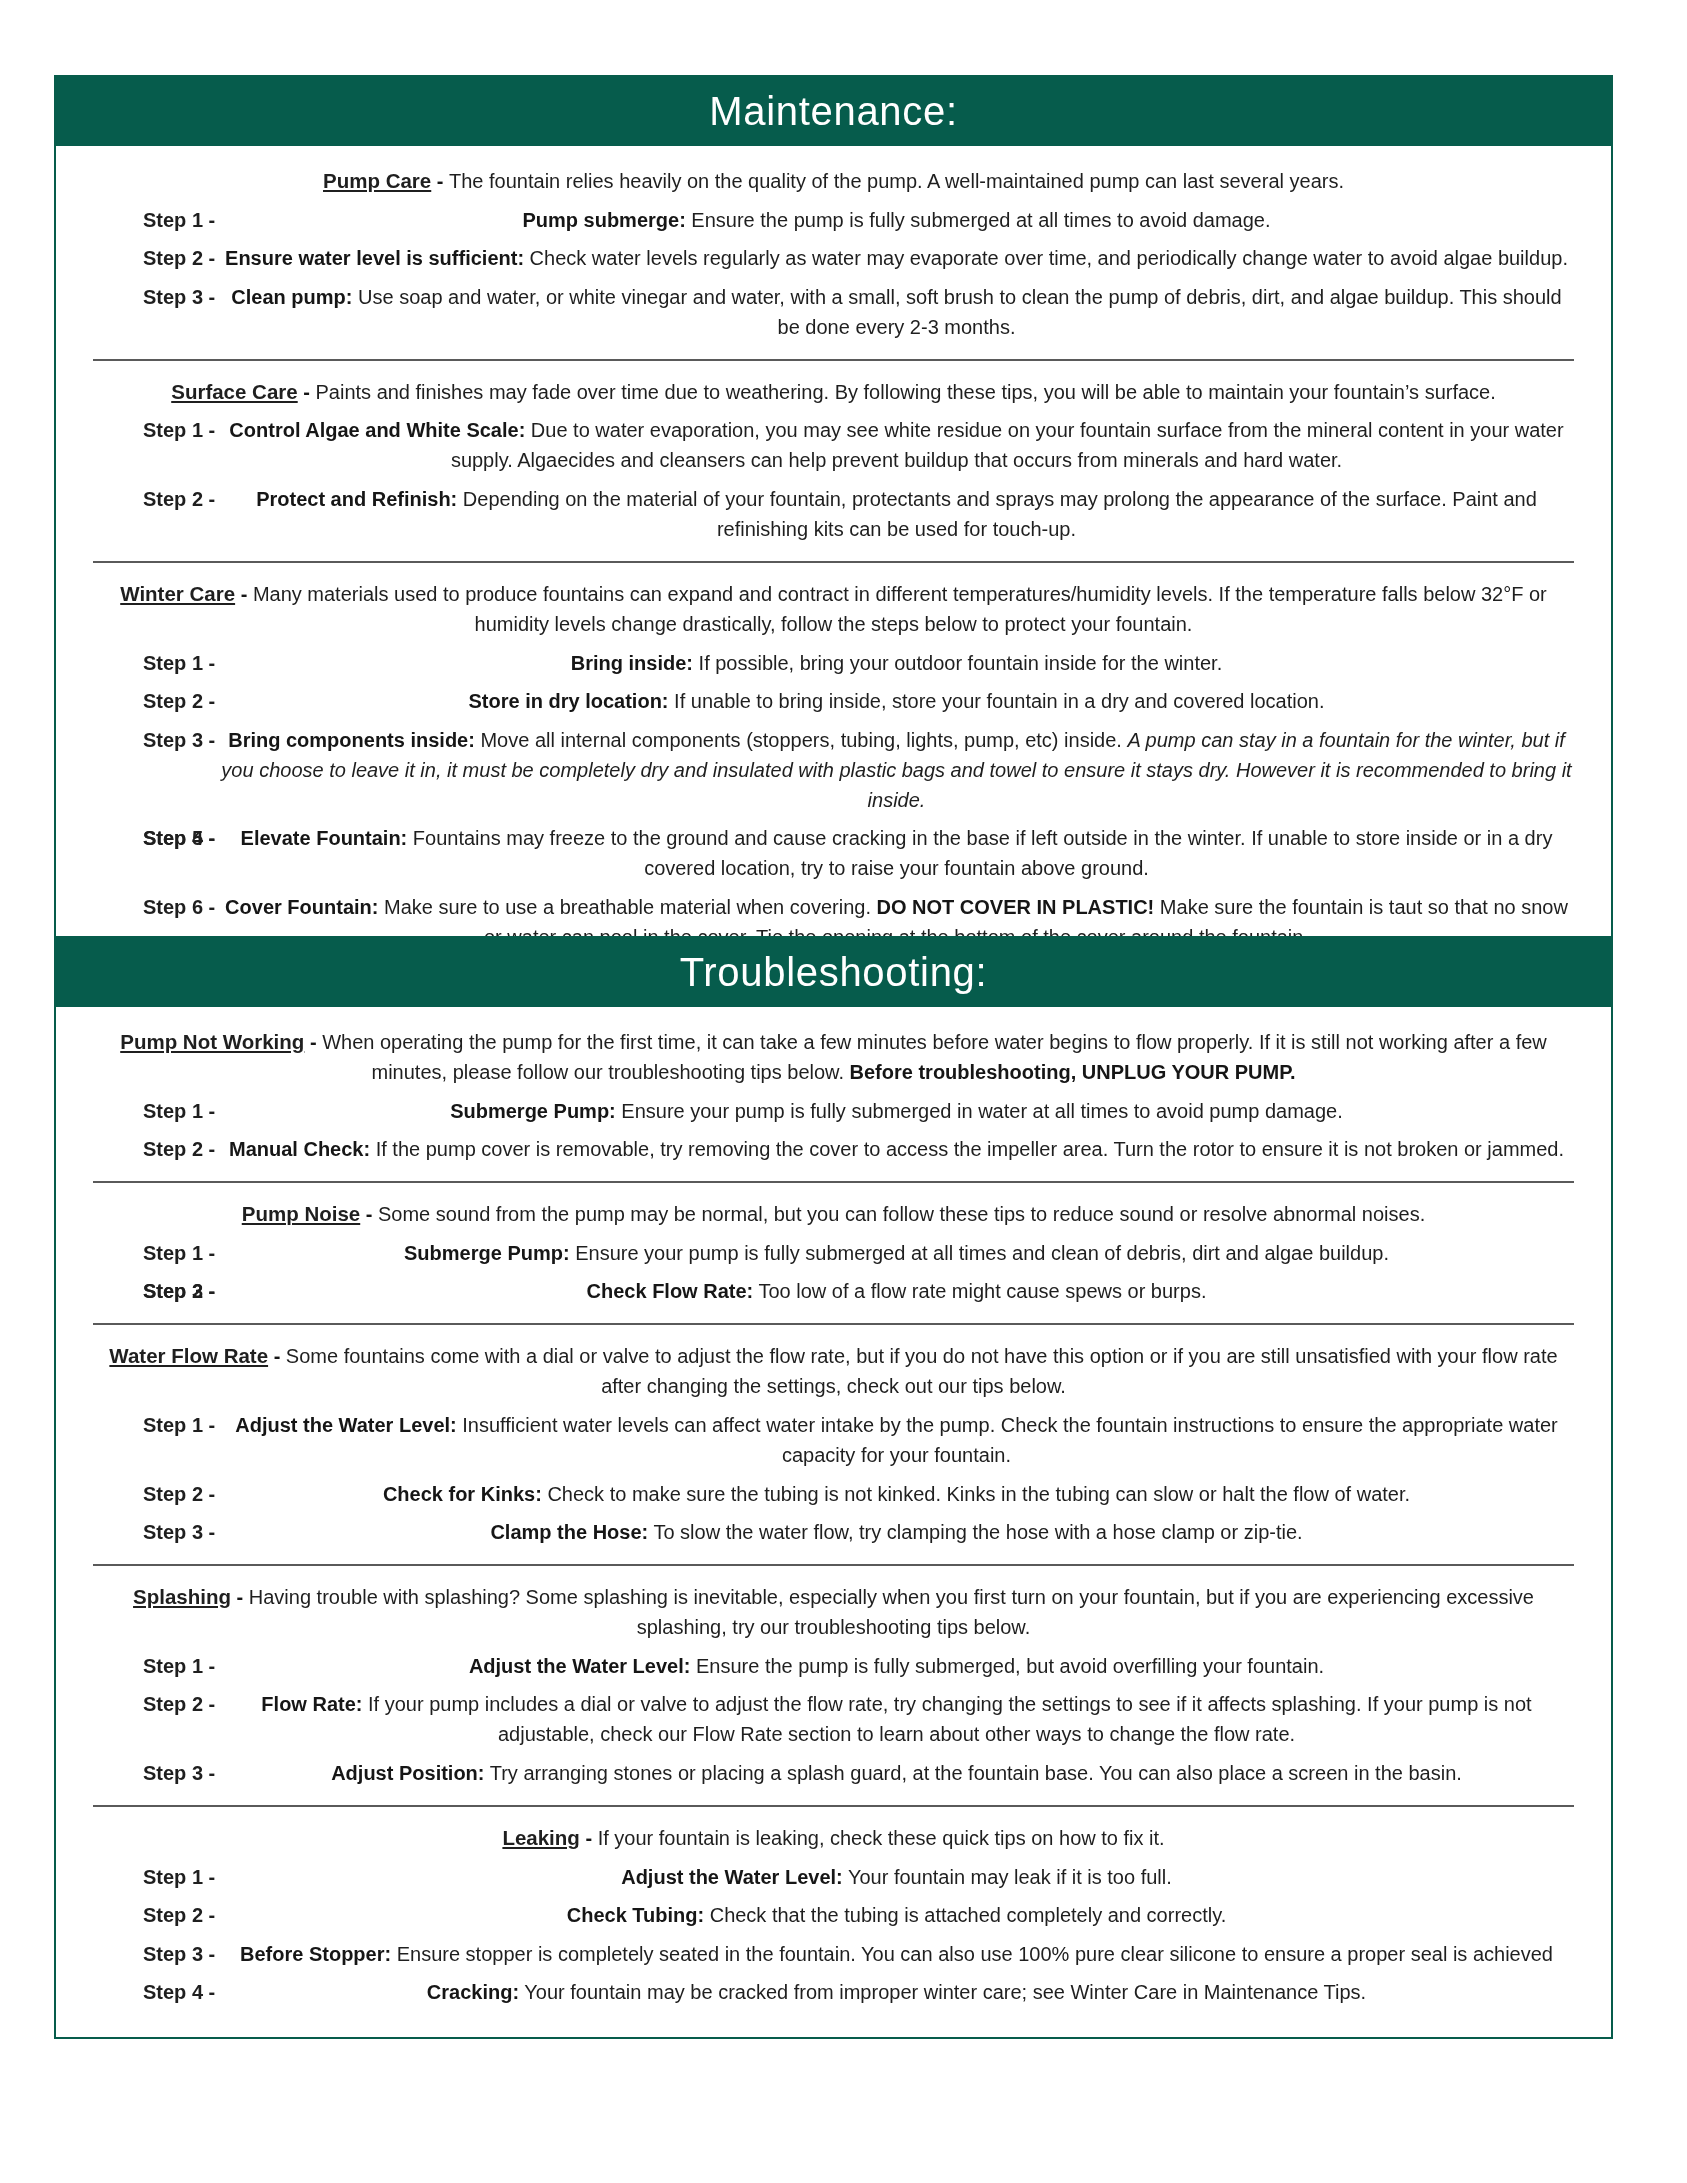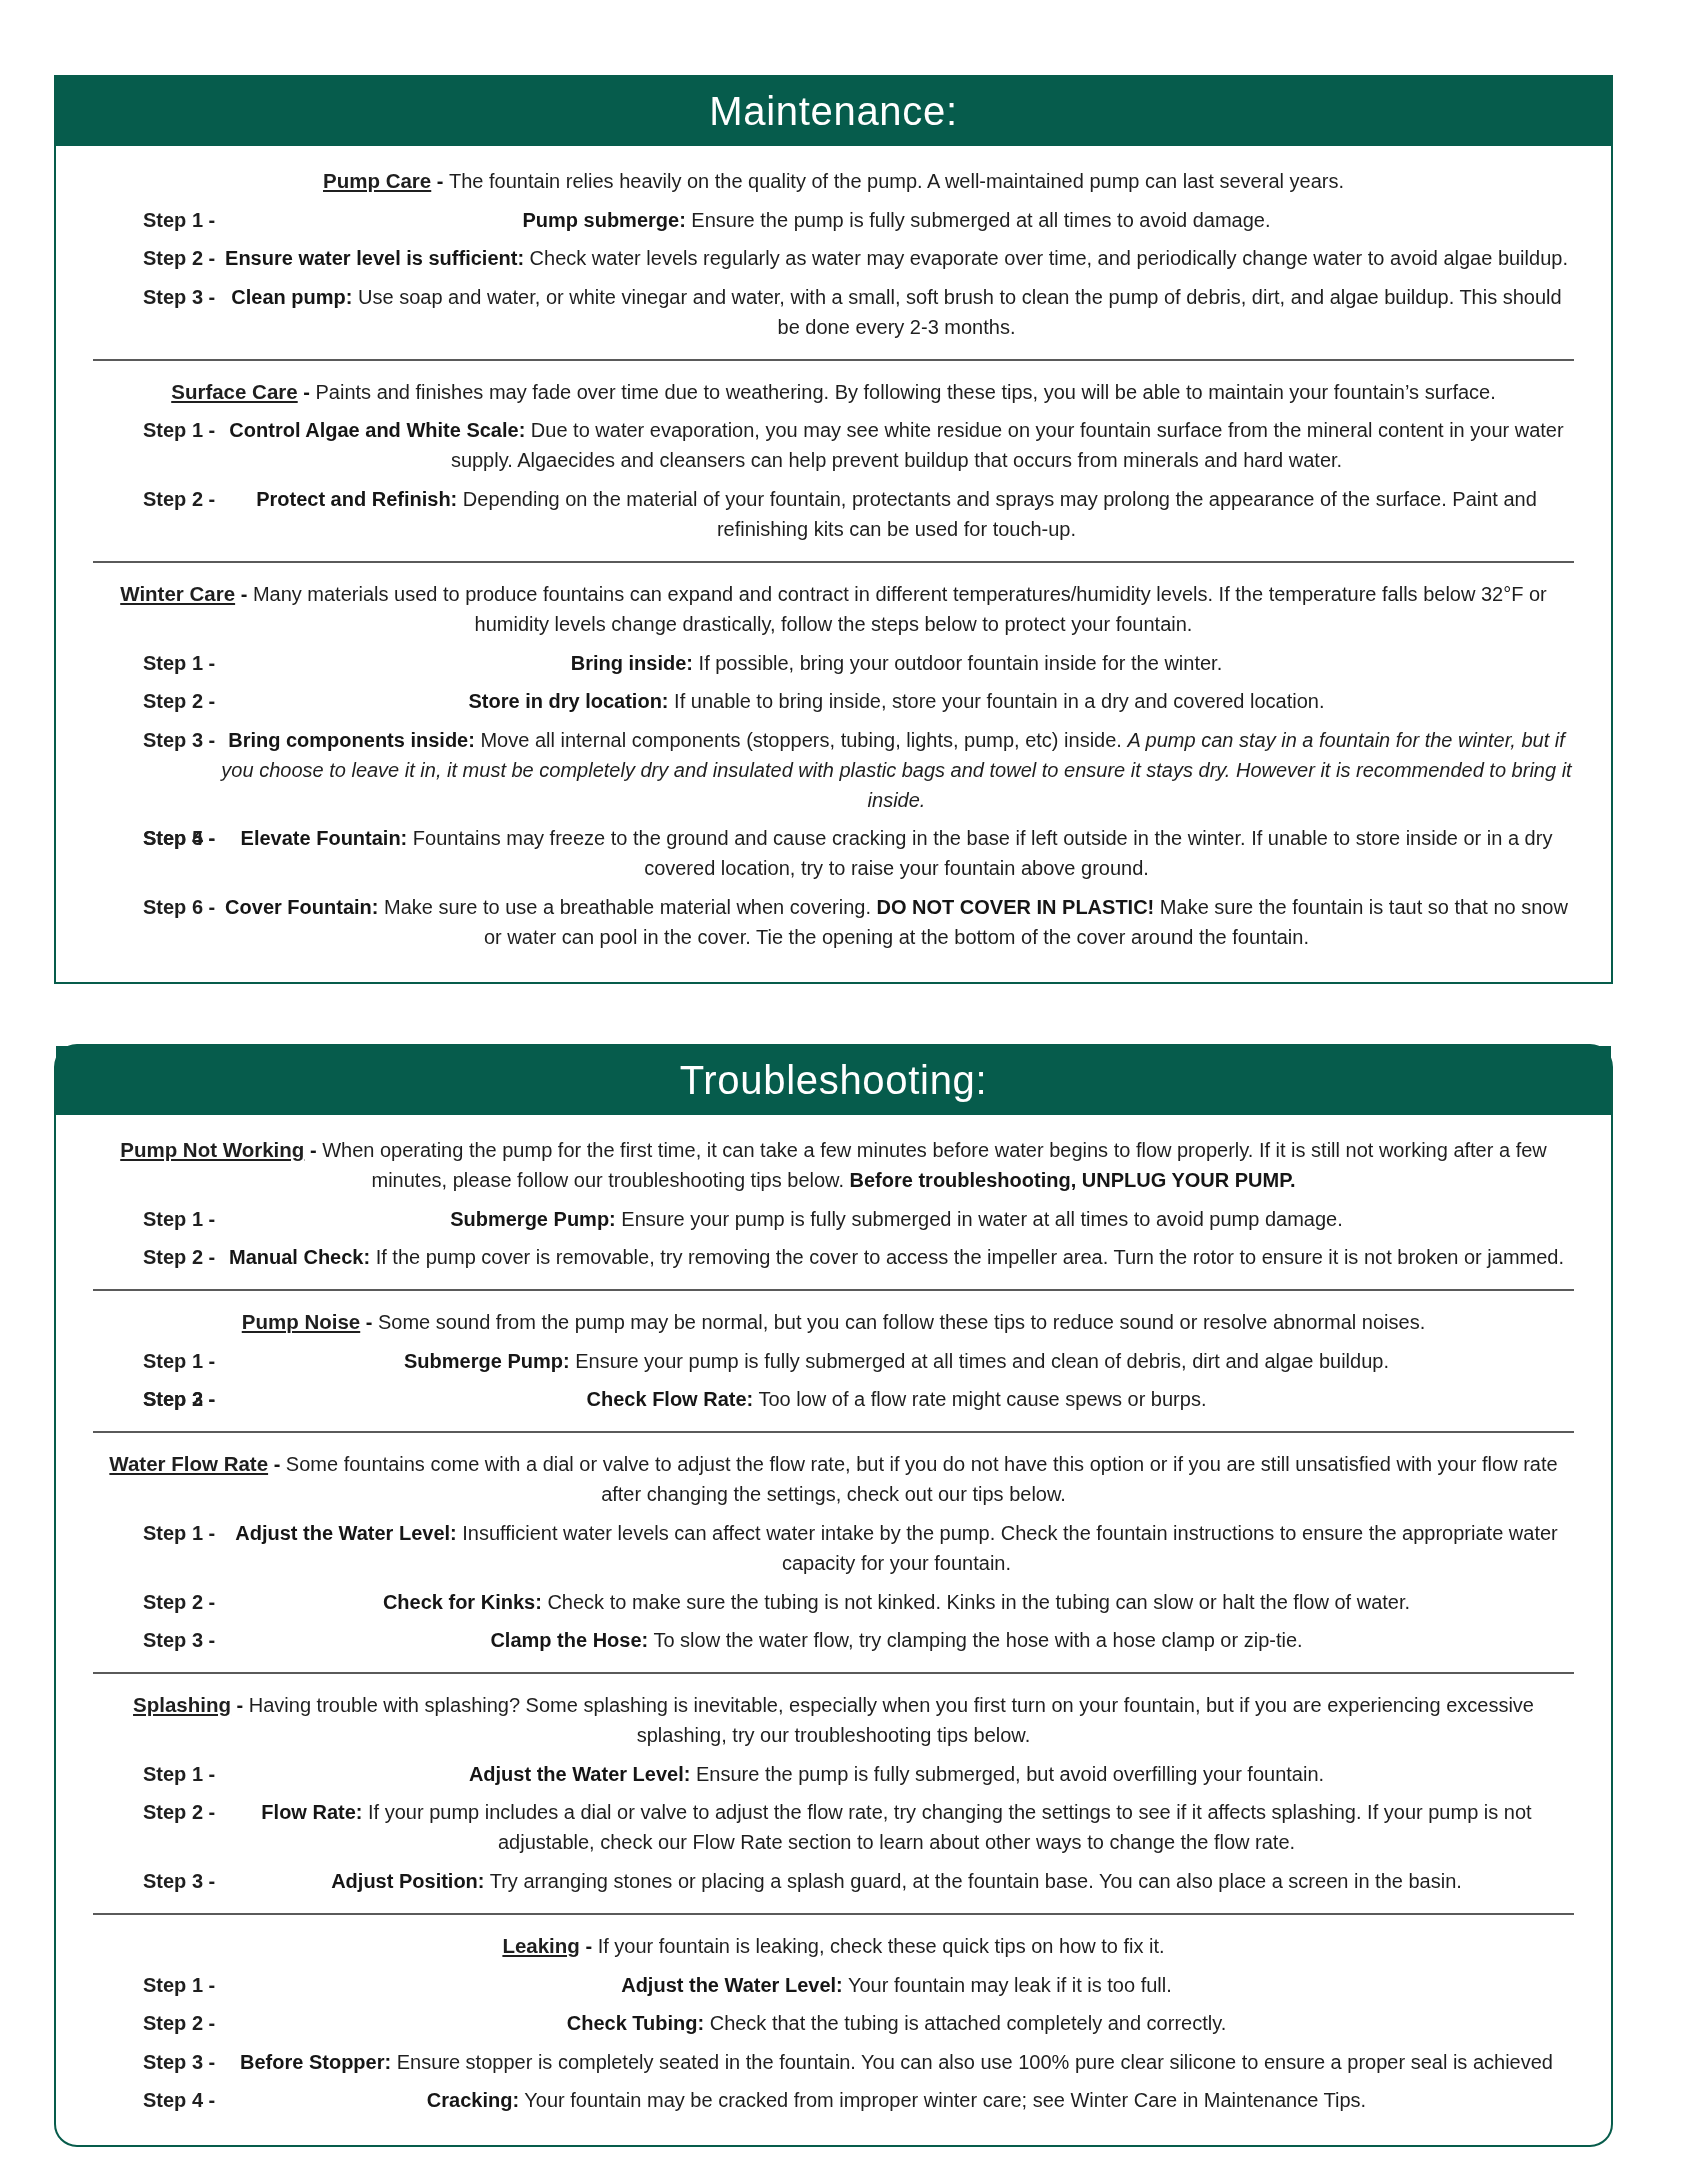--- a/index.html
+++ b/index.html
@@ -1,20 +1,20 @@
 <!DOCTYPE html>
 <html style="font-size:10.6px"><head>
 <meta charset="utf-8">
 <style>
   html,body{margin:0;padding:0;background:#ffffff;}
   .page{position:relative;width:1687px;height:2183px;background:#ffffff;
         font-family:"Liberation Sans","DejaVu Sans",sans-serif;color:#1f1f1f;}
   .box{position:absolute;left:54px;width:1559px;border:2px solid #075C4B;background:#ffffff;box-sizing:border-box;}
   .box1{top:75px;min-height:883px;}
-  .box2{top:1044px;min-height:1016px;border-radius:23px;}
+  .box2{top:936px;min-height:1016px;}
   .bar{height:69px;background:#065C4C;display:flex;align-items:center;justify-content:center;}
   .bar-label{color:#ffffff;font-size:40px;letter-spacing:0.7px;}
   .content{padding:20px 37px 30px 37px;font-size:20px;line-height:30px;text-align:center;}
   .topic{margin:0;}
   .intro{margin:0;}
   .heading{font-weight:bold;text-decoration:underline;font-size:20.5px;}
   .step{position:relative;padding-left:126px;margin-top:8.6px;}
   .step-num{position:absolute;left:50px;top:0;font-weight:bold;white-space:nowrap;}
   .step-body b{font-weight:bold;}
   .divider{border:none;border-top:2px solid #5a5a5a;margin:17px 0 16px 0;}

